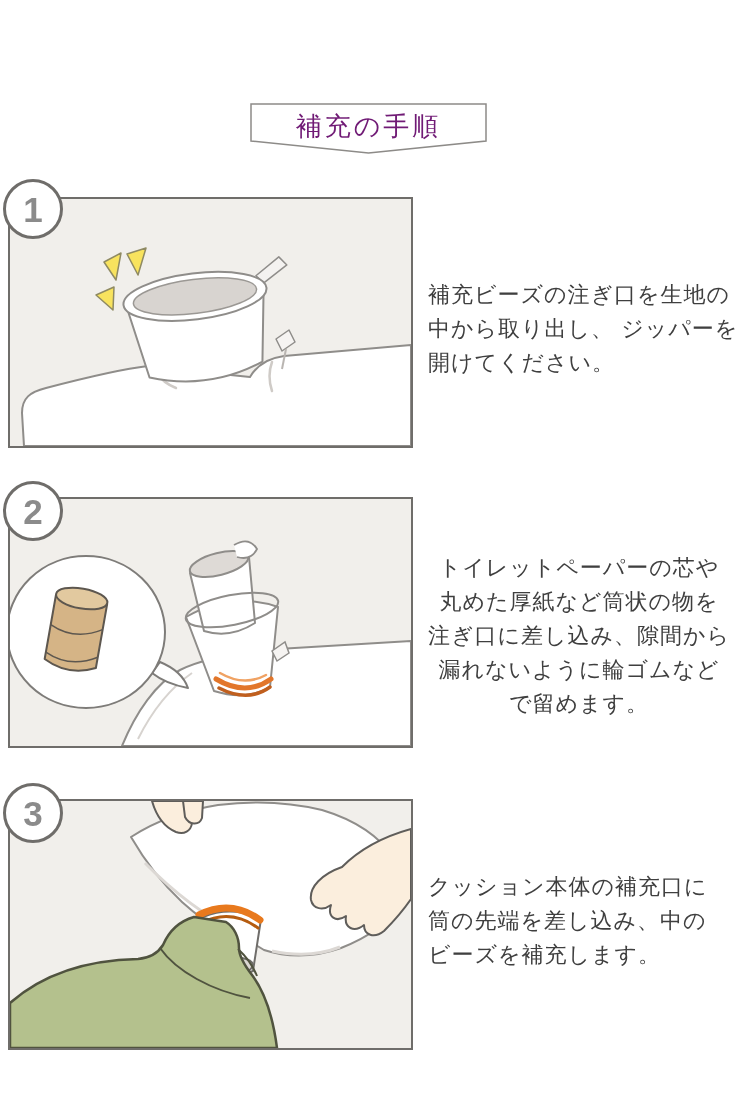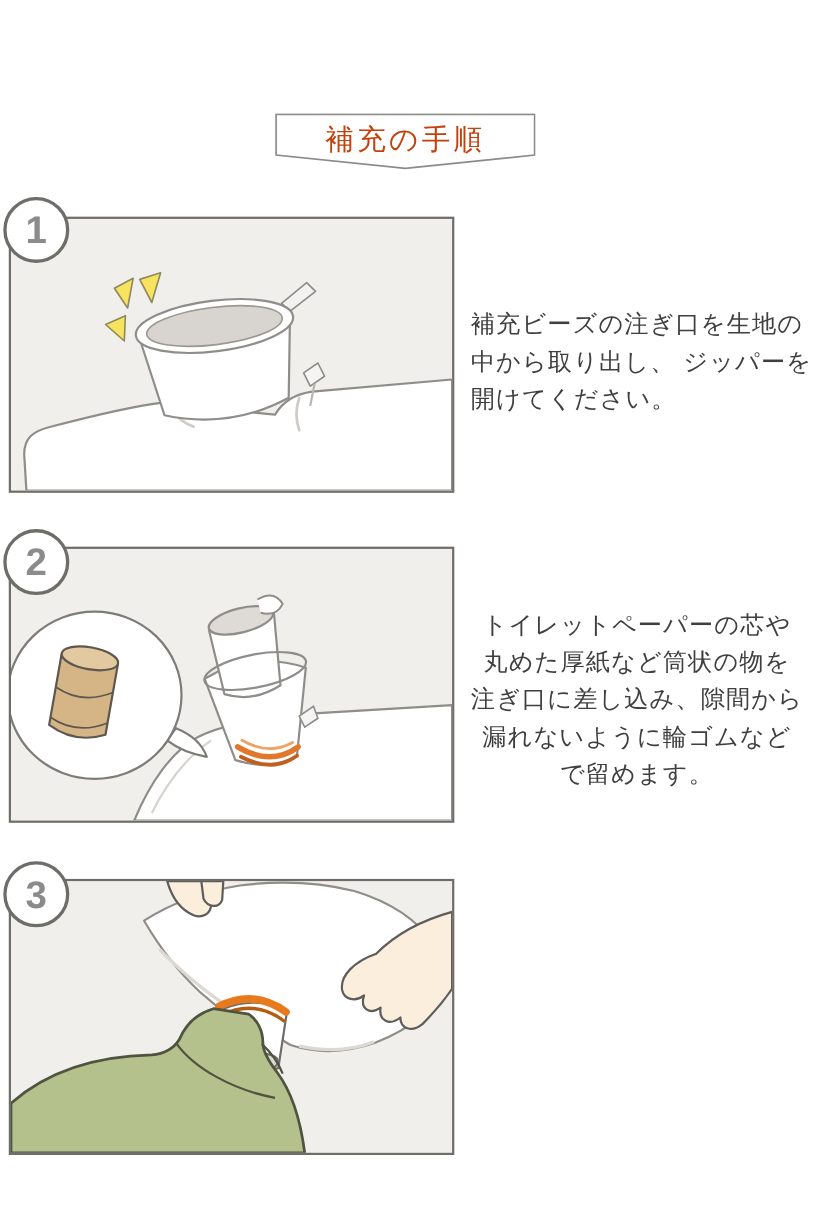--- a/index.html
+++ b/index.html
@@ -9,21 +9,21 @@
     position:relative;overflow:hidden;
   }
   .page{position:absolute;inset:0;}
 
   
   .banner{position:absolute;left:250px;top:103px;width:237px;height:54px;}
   .banner svg{position:absolute;inset:0;}
   .banner-text{
     position:absolute;left:0;top:6px;width:100%;
     text-align:center;font-size:26px;font-weight:500;
-    color:#c2410c;letter-spacing:3px;
+    color:#701a75;letter-spacing:3px;
   }
 
   
   .panel{
     position:absolute;left:8px;width:401px;height:247px;
     border:2px solid #6f6d6a;background:#f1efeb;box-sizing:content-box;
   }
   .panel svg{position:absolute;inset:0;width:401px;height:247px;}
   .p1{top:197px;} .p2{top:497px;} .p3{top:799px;}
 
@@ -169,14 +169,17 @@
       </g>
 
       <g>
         <path d="M401,28 C372,36 348,50 332,66 C312,73 299,86 301,99 C303,108 313,110 321,104 C317,116 326,122 336,115 C334,127 344,132 354,124 C354,134 364,138 374,130 Q390,114 401,98 Z" fill="#fbeedd" stroke="#5f5d5a" stroke-width="2" stroke-linejoin="round"></path>
       </g>
     </svg>
   </div>
   <div class="badge b3">
     <span>3</span>
   </div>
+  <p class="caption c3">クッション本体の補充口に
+筒の先端を差し込み、中の
+ビーズを補充します。</p>
 
 </div>
 
 </body></html>

